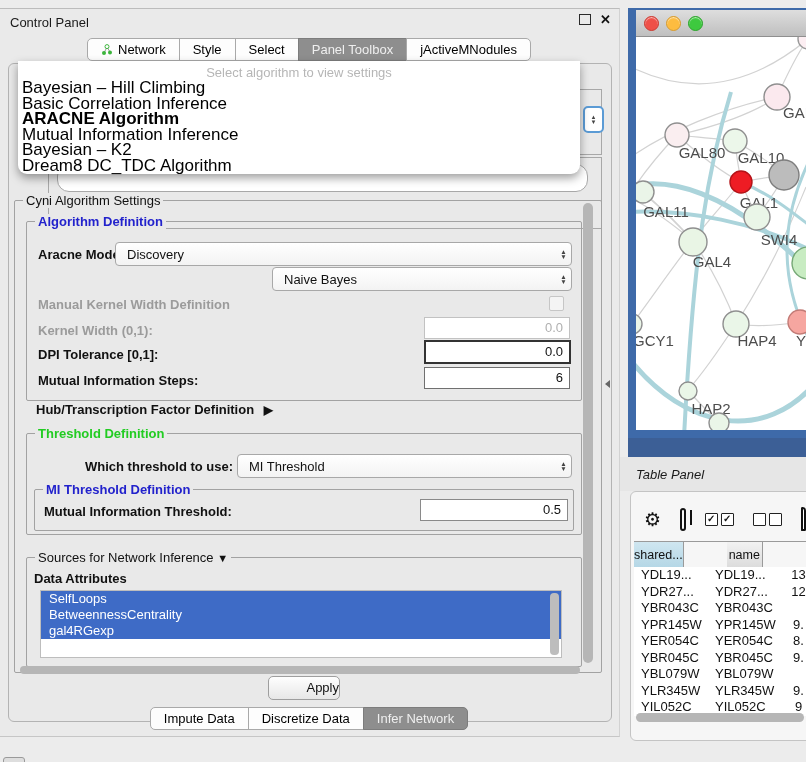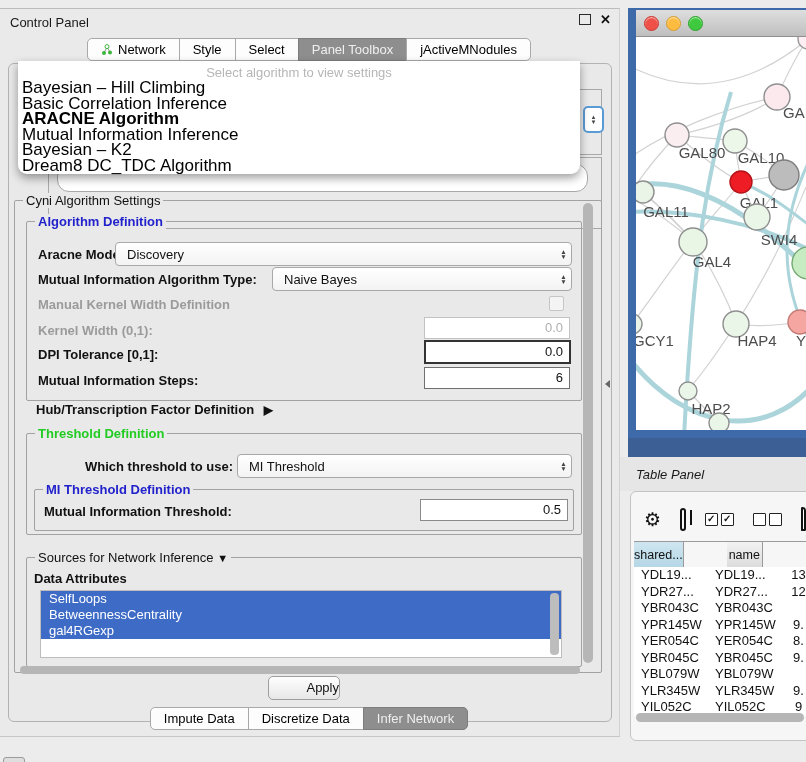--- a/index.html
+++ b/index.html
@@ -181,21 +181,20 @@
       <span class="gtitle blue">Algorithm Definition</span>
     </div>
     <span class="abs lbl" style="left:38px;top:238px;">Aracne Mode:</span>
     <div class="abs combo" style="left:115px;top:233px;width:455px;">
       <span class="val">Discovery</span>
       <span class="arrows">
           <span>▲</span>
           <span>▼</span>
         </span>
     </div>
-    <span class="abs lbl" style="left:38px;top:263px;">Mutual Information Algorithm Type:</span>
     <div class="abs combo" style="left:272px;top:258px;width:298px;">
       <span class="val">Naive Bayes</span>
       <span class="arrows">
           <span>▲</span>
           <span>▼</span>
         </span>
     </div>
     <span class="abs lbl dis" style="left:38px;top:288px;">Manual Kernel Width Definition</span>
     <div class="abs cbox" style="left:549px;top:287px;"></div>
     <span class="abs lbl dis" style="left:38px;top:314px;">Kernel Width (0,1):</span>

